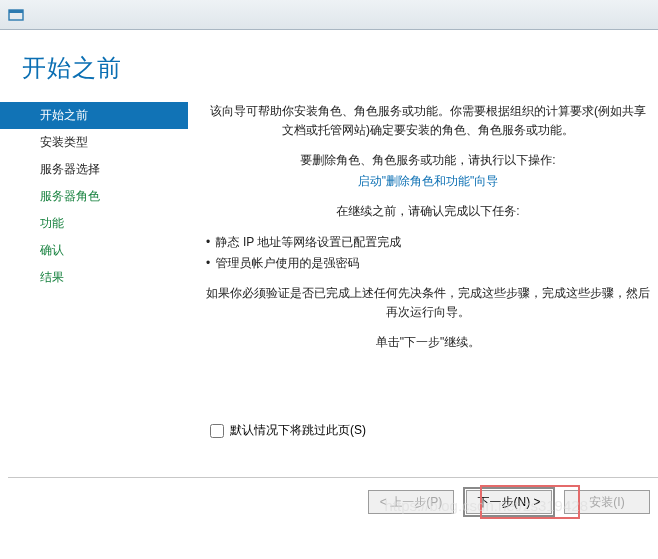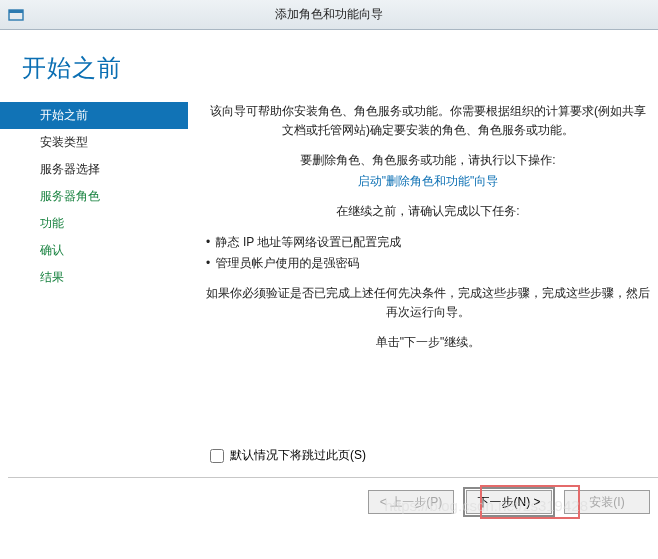--- a/index.html
+++ b/index.html
@@ -79,21 +79,21 @@
     margin: 2px 0 12px 0;
   }
   .content ul li::before {
     content: "• ";
     margin-right: 2px;
   }
   .content ul li { margin-bottom: 2px; }
   .skip-row {
     position: absolute;
     left: 210px;
-    top: 447px;
+    top: 422px;
     display: flex;
     align-items: center;
     font-size: 12px;
     justify-content: flex-end;
   }
   .skip-row input[type=checkbox] {
     width: 14px; height: 14px;
     margin-right: 6px;
   }
   .divider {
@@ -149,21 +149,20 @@
 </head>
 <body>
 
 <div class="titlebar">
   <span class="sys-icon">
     <svg width="16" height="16" viewBox="0 0 16 16">
       <rect x="1" y="3" width="14" height="10" fill="none" stroke="#2c7ab0" stroke-width="1.4"></rect>
       <rect x="1" y="3" width="14" height="3" fill="#2c7ab0"></rect>
     </svg>
   </span>
-  <span class="title">添加角色和功能向导</span>
 </div>
 
 <div class="page-header">
   <h1>开始之前</h1>
 </div>
 
 <div class="main">
   <div class="sidebar">
     <div class="nav-item selected"><span>开始之前</span></div>
     <div class="nav-item"><span>安装类型</span></div>

